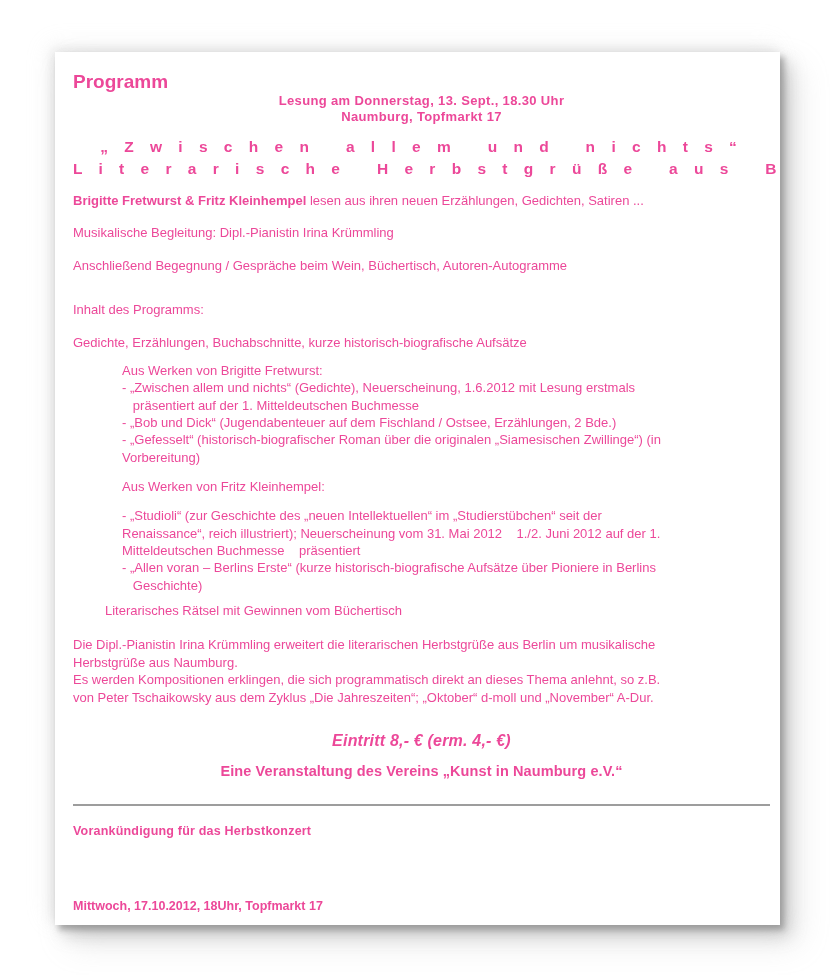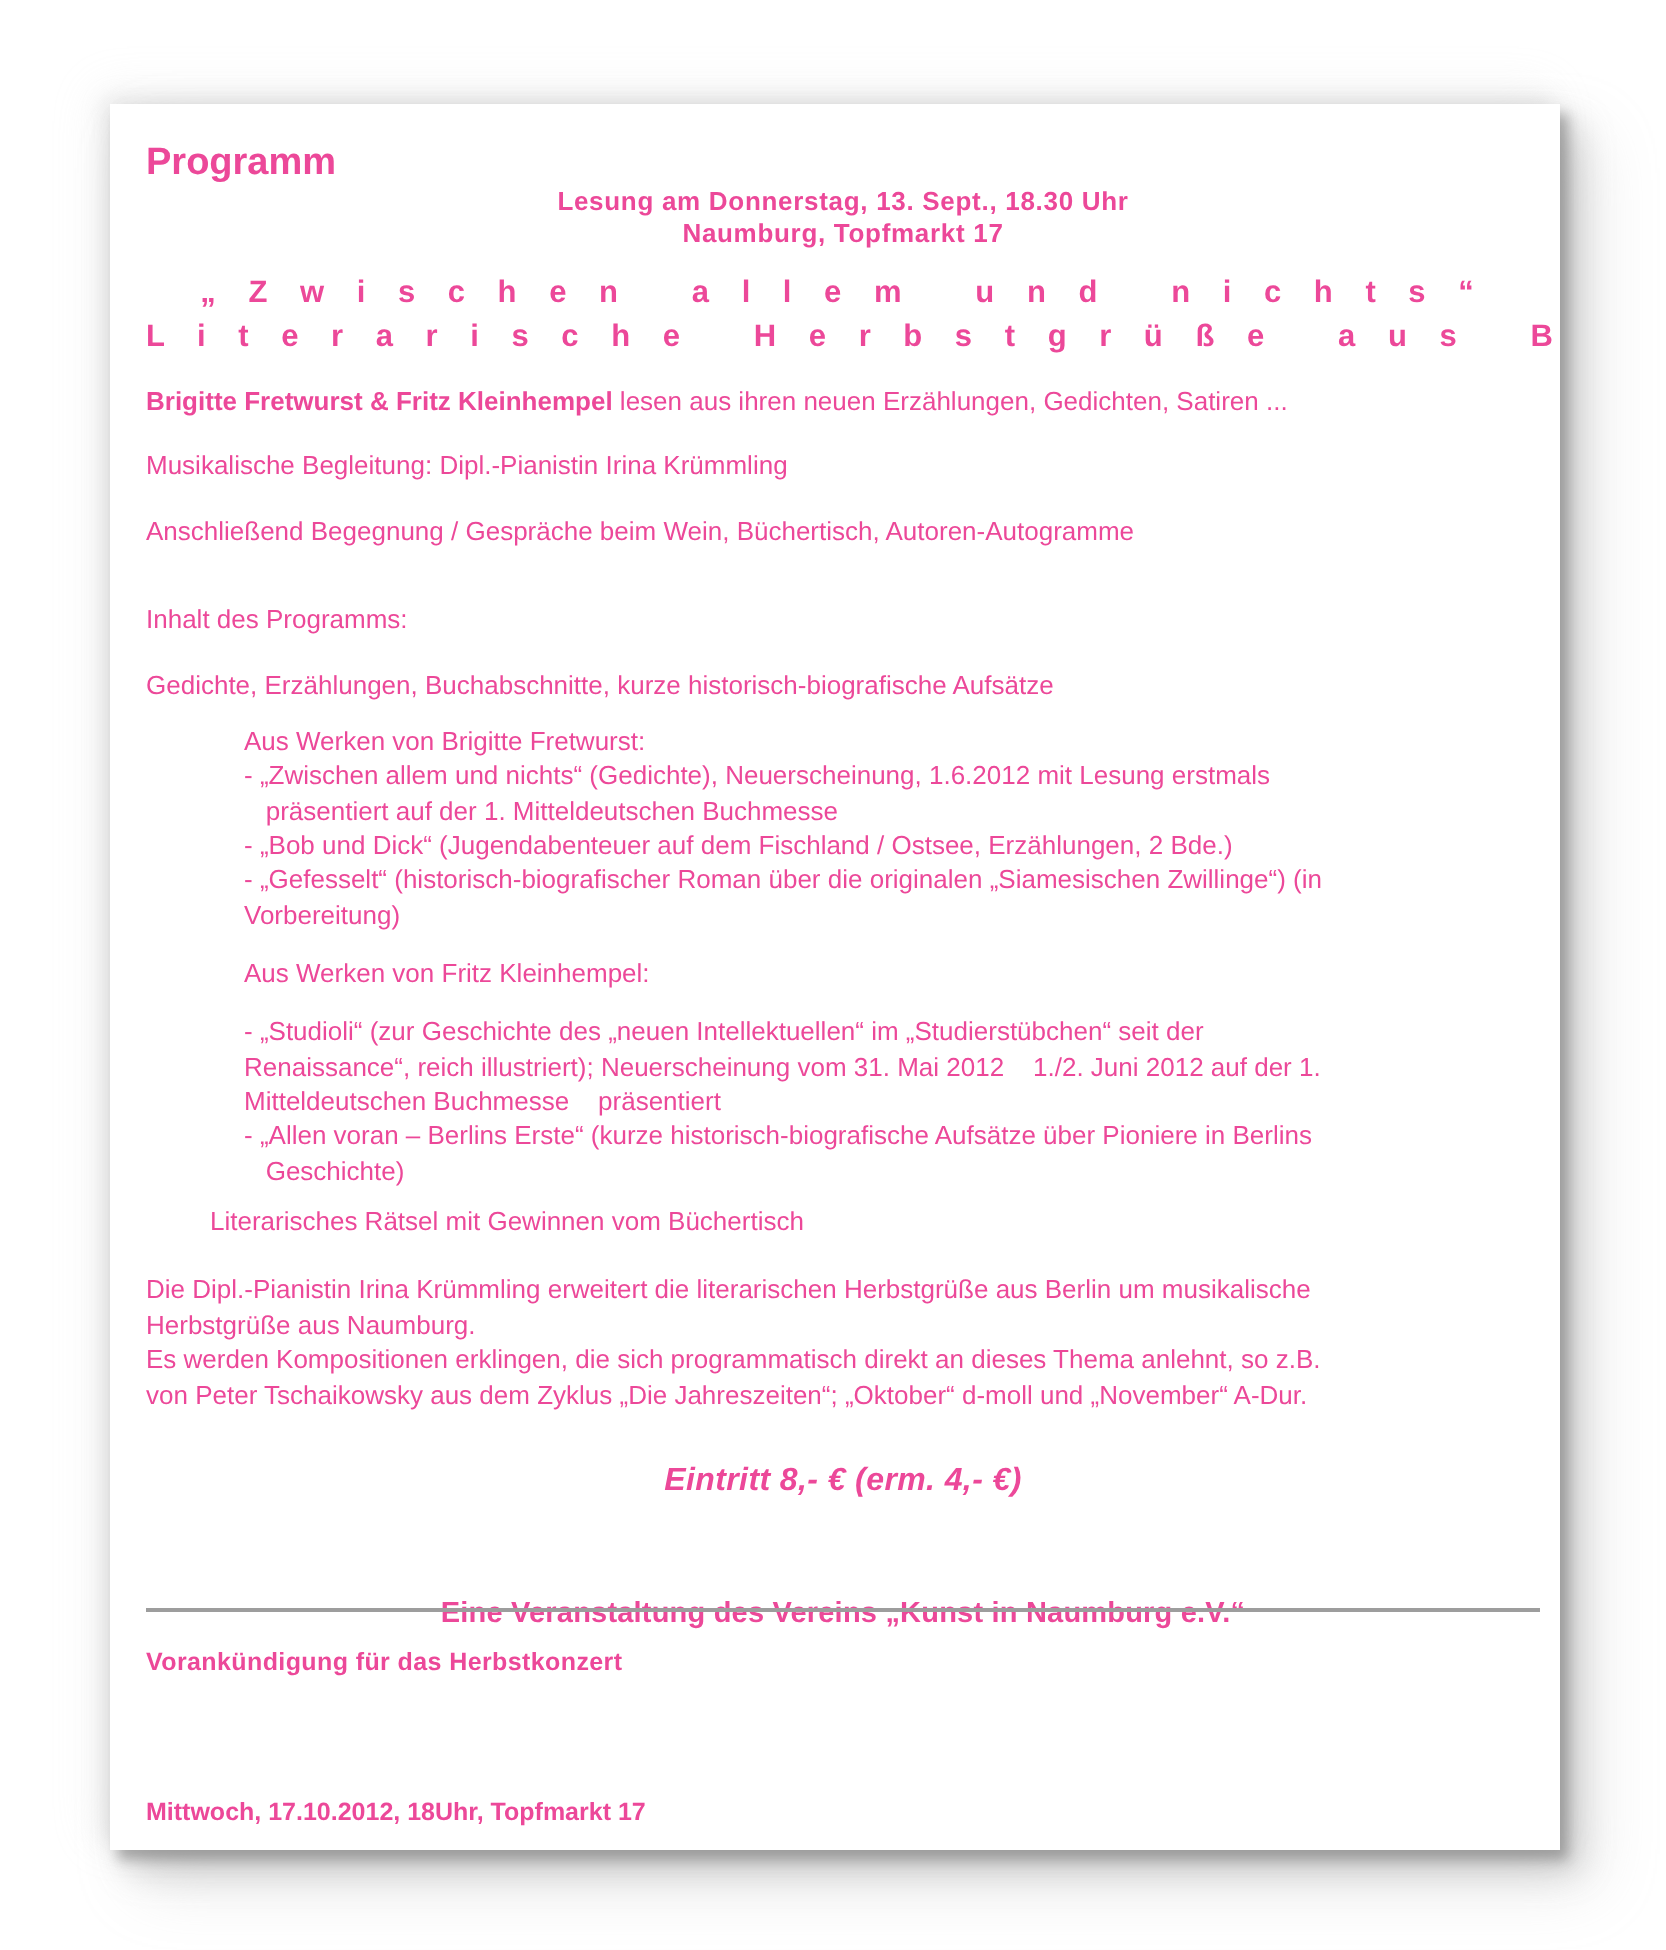--- a/index.html
+++ b/index.html
@@ -88,21 +88,20 @@
     font-weight: bold;
     font-style: italic;
     text-align: center;
     letter-spacing: 0.2px;
   }
   .assoc {
     font-size: 14.5px;
     font-weight: bold;
     text-align: center;
     letter-spacing: 0.1px;
-    margin-top: 36px;
   }
 
   hr.rule {
     border: 0;
     border-top: 2px solid #9d9d9d;
     margin: 0;
     height: 0;
   }
 
   .foot-title {

